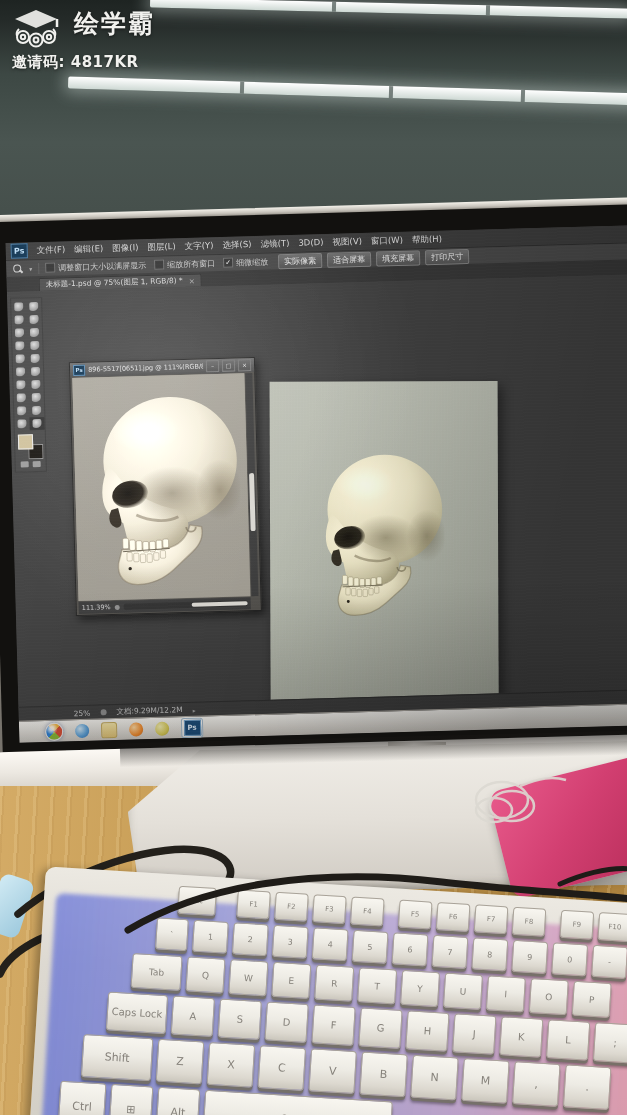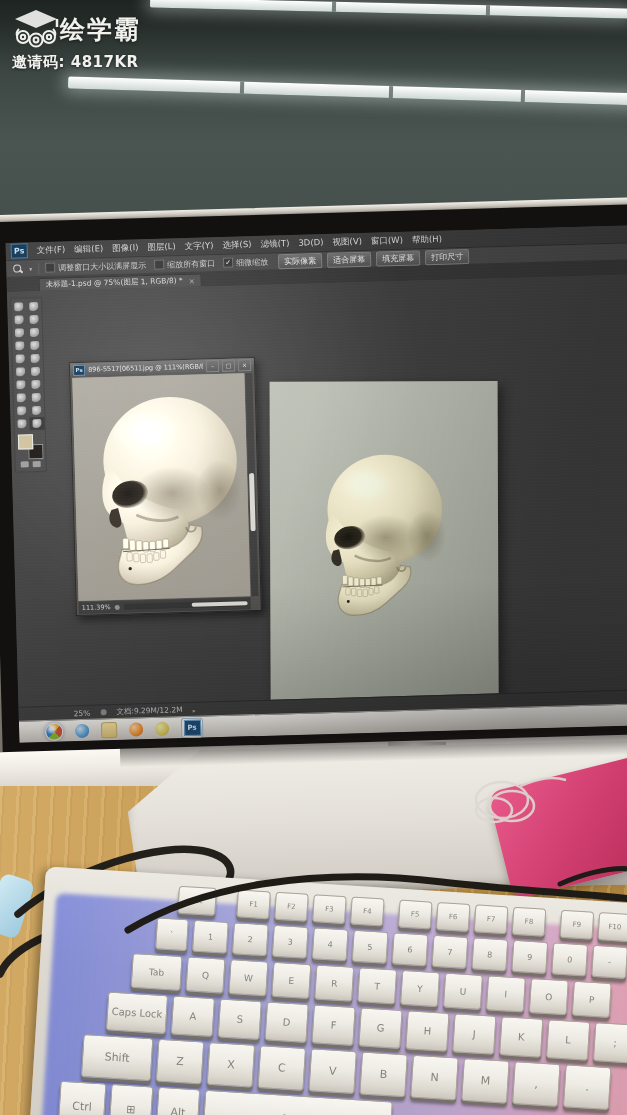--- a/index.html
+++ b/index.html
@@ -165,21 +165,21 @@
   .key{background:linear-gradient(180deg,#f8f6f0 0%,#edebe4 45%,#dcd8cf 80%,#cac6bc 100%);
     border:1px solid #a9a399;border-radius:4px;color:#86827b;
     display:flex;align-items:center;justify-content:center;flex:0 0 auto;overflow:hidden;
     box-shadow:0 3px 0 rgba(118,113,103,.9),0 5px 3px rgba(0,0,0,.35);}
 
   
   .cables{position:absolute;left:0;top:0;width:627px;height:1115px;pointer-events:none;}
 
   
   .wm{position:absolute;left:12px;top:7px;color:#f1f1ee;text-shadow:0 1px 3px rgba(0,0,0,.55);}
-  .wm-row{display:flex;align-items:center;gap:0;}
+  .wm-row{display:flex;align-items:flex-start;gap:14px;}
   .wm-brand{font-size:25px;font-weight:bold;letter-spacing:2px;}
   .wm-invite{font-size:15px;font-weight:bold;margin-top:2px;letter-spacing:.5px;}
 
   .skull-photo-svg{filter:saturate(.72) brightness(1.06) contrast(1.05);}
   .skull-paint-svg{filter:sepia(.22) saturate(.92) hue-rotate(8deg) brightness(.99);}
 </style>
 </head>
 <body>
 
 <div id="scene">

